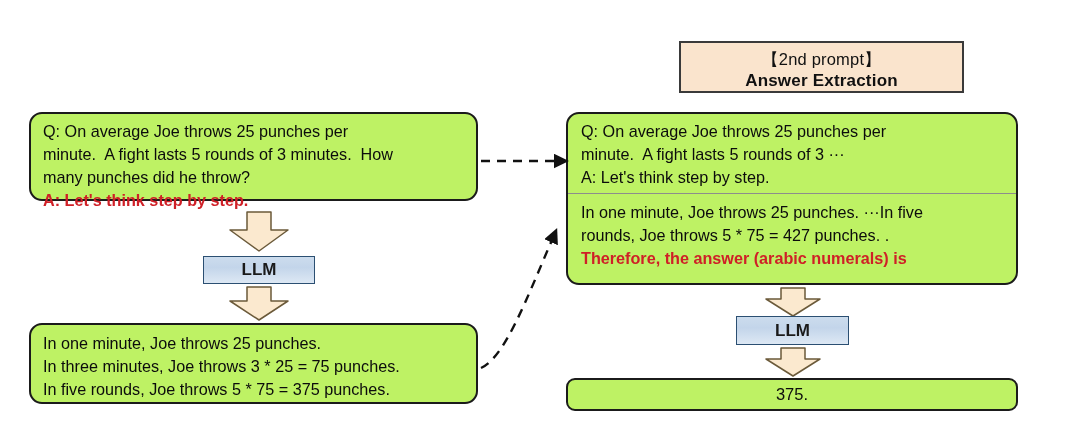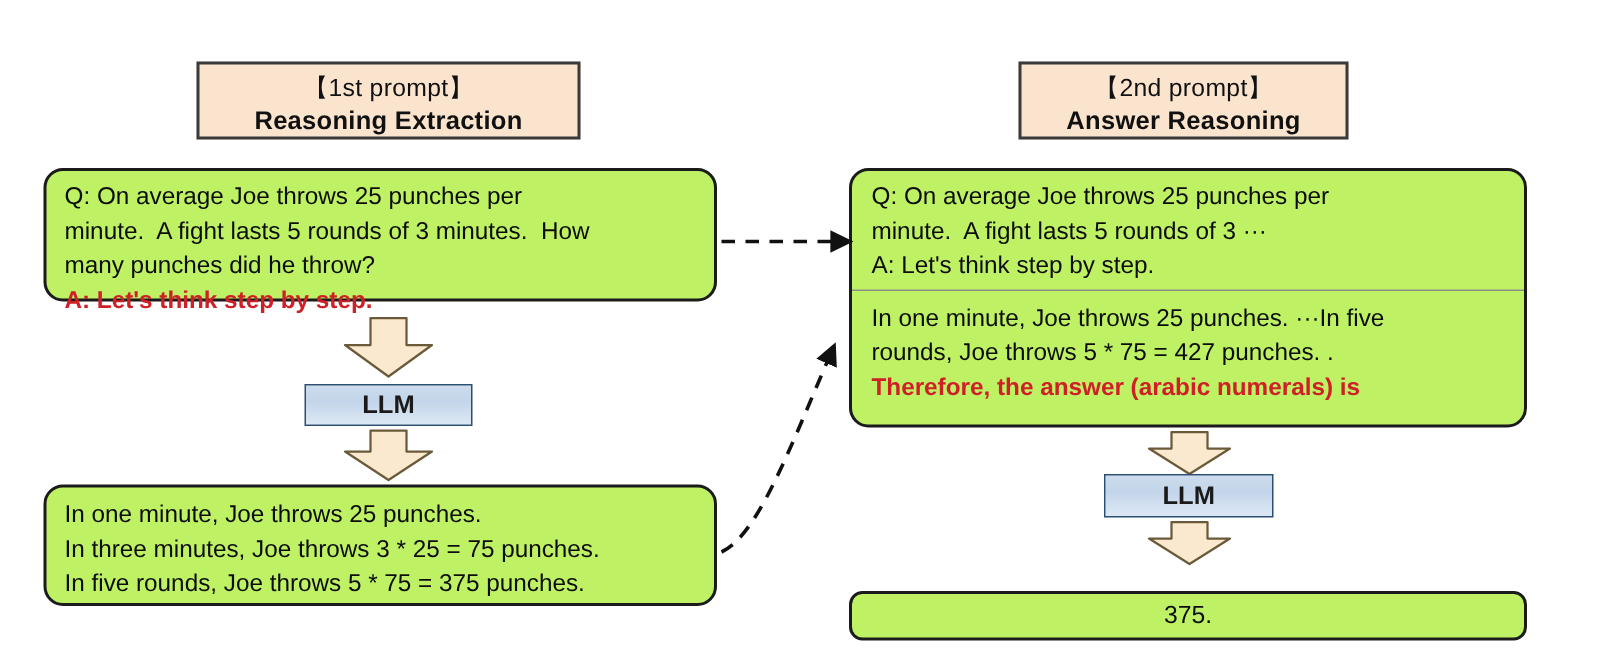--- a/index.html
+++ b/index.html
@@ -40,21 +40,21 @@
   }
   .prompt-header .ph-line2 {
     display: block;
     font-size: 17px;
     font-weight: bold;
     color: #111111;
     letter-spacing: 0.2px;
   }
 
   #header-1st { left: 131px; top: 41px; width: 256px; height: 52px; }
-  #header-2nd { left: 679px; top: 41px; width: 220px; height: 52px; }
+  #header-2nd { left: 679px; top: 41px; width: 285px; height: 52px; }
 
   
   .card {
     position: absolute;
     box-sizing: border-box;
     background: #bef264;
     border: 2px solid #1b1b1b;
     border-radius: 13px;
   }
   .card-text {
@@ -81,21 +81,20 @@
     margin: 4px 0 0 0;
   }
   #card-q2 .q2-bottom {
     padding: 7px 10px 0 13px;
   }
 
   #card-answer {
     left: 566px; top: 378px; width: 452px; height: 33px;
     display: flex; align-items: center; justify-content: center;
     border-radius: 9px;
-    margin-top: 16px;
   }
   #card-answer .ans-text {
     font-size: 16.5px;
     color: #0c0c0c;
   }
 
   
   .llm-box {
     position: absolute;
     box-sizing: border-box;
@@ -125,28 +124,24 @@
     width: 1080px;
     height: 442px;
     pointer-events: none;
   }
 </style>
 </head>
 <body>
 
 <div class="stage">
 
-  <div class="prompt-header" id="header-1st">
-    <span class="ph-line1">【1st prompt】</span>
-    <span class="ph-line2">Reasoning Extraction</span>
-  </div>
 
   <div class="prompt-header" id="header-2nd">
     <span class="ph-line1">【2nd prompt】</span>
-    <span class="ph-line2">Answer Reasoning</span>
+    <span class="ph-line2">Answer Extraction</span>
   </div>
 
   <div class="card" id="card-q1">
     <div class="card-text">Q: On average Joe throws 25 punches per
 minute.  A fight lasts 5 rounds of 3 minutes.  How
 many punches did he throw?</div>
     <div class="card-text red">A: Let's think step by step.</div>
   </div>
 
   <div class="block-arrow" style="left:225px; top:211px;">

